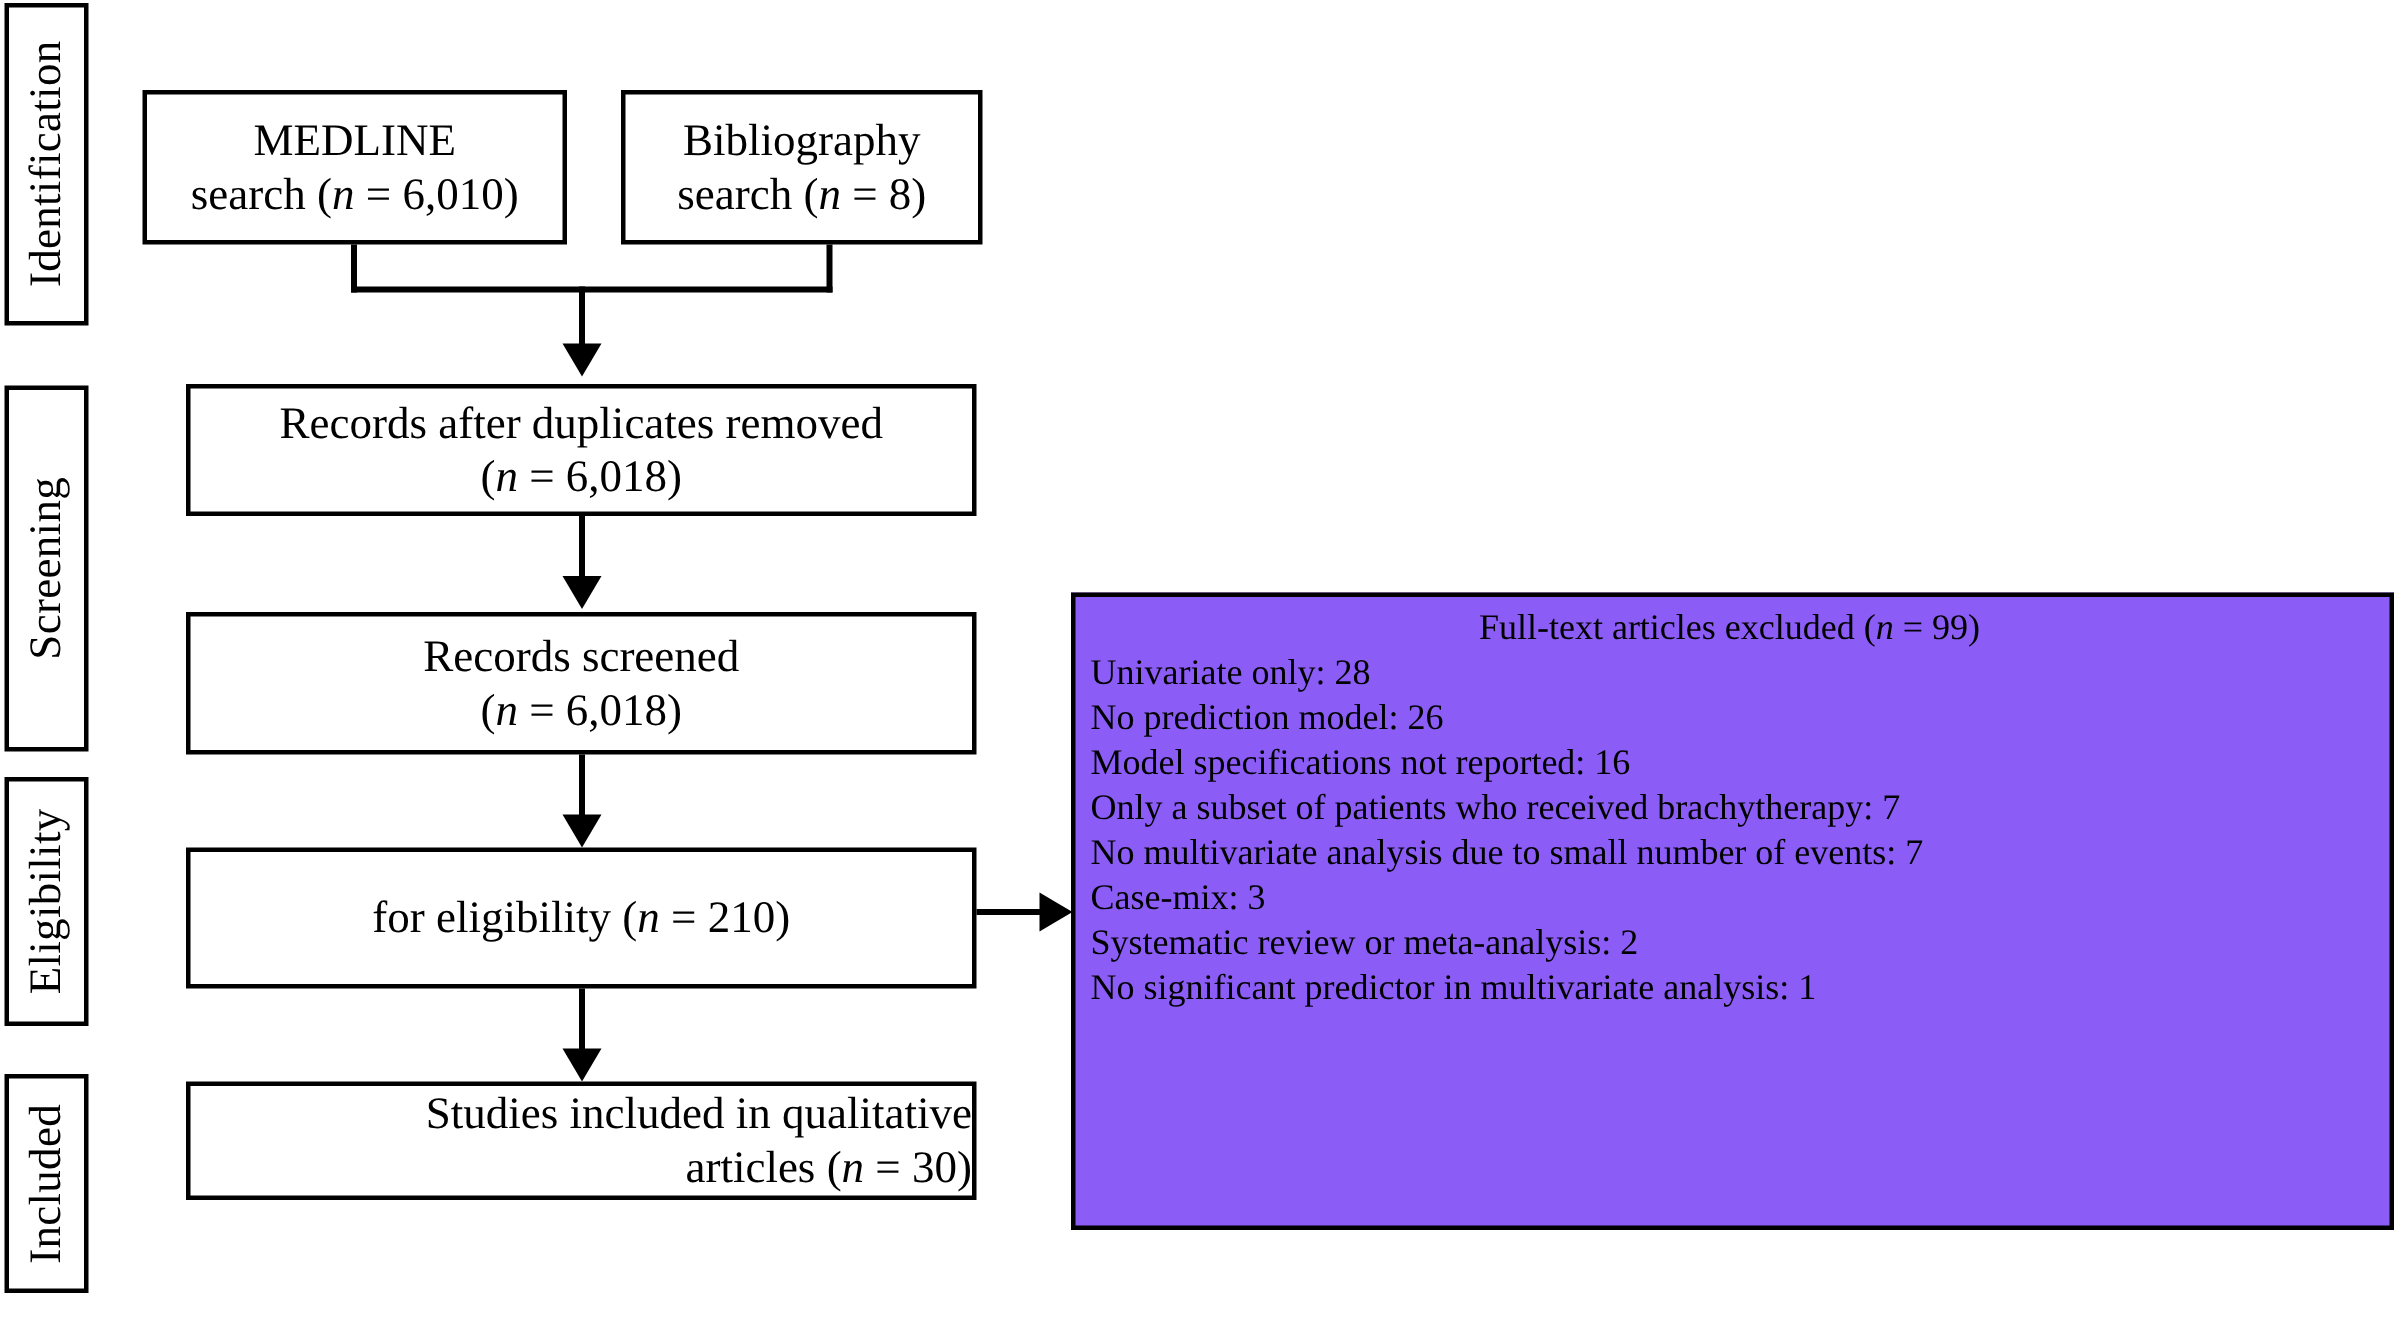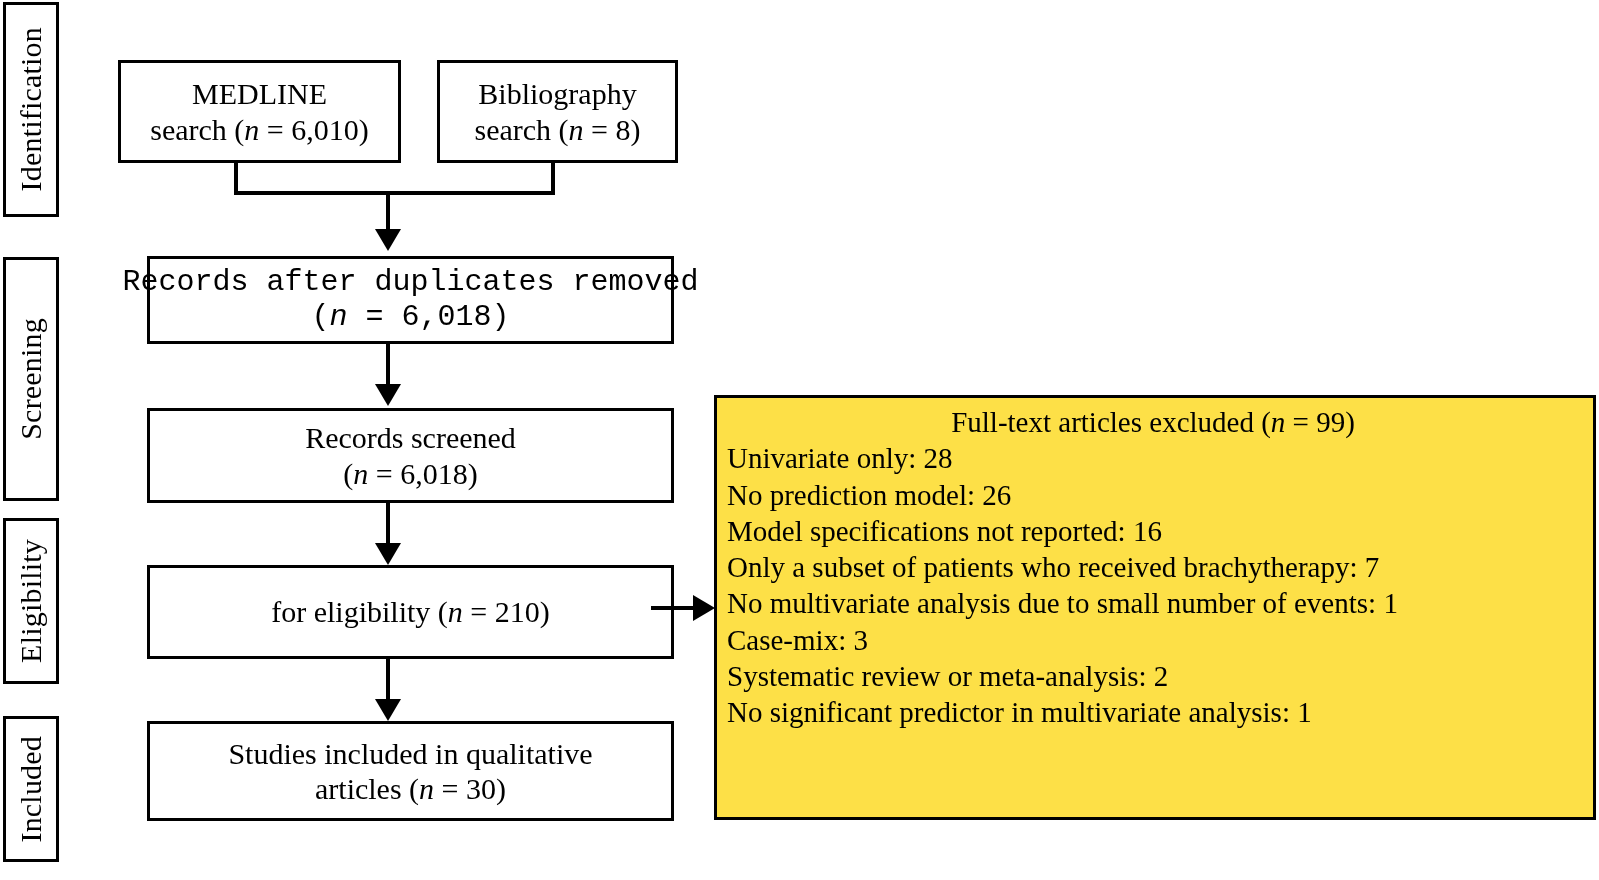--- a/index.html
+++ b/index.html
@@ -44,34 +44,33 @@
     border: 3px solid #000;
     background: #fff;
     box-sizing: border-box;
     display: flex;
     flex-direction: column;
     align-items: center;
     justify-content: center;
     text-align: center;
     font-size: 30px;
     line-height: 1.18;
-    margin-left: 23px;
   }
   .flow-box .ln { display: block; white-space: nowrap; }
 
   
   .itn { font-style: italic; }
 
   
   .excl-box {
     position: absolute;
     border: 3px solid #000;
-    background: #fde047;
+    background: #8b5cf6;
     box-sizing: border-box;
-    font-size: 29px;
+    font-size: 24px;
     line-height: 1.25;
     padding: 6px 4px 6px 10px;
   }
   .excl-title {
     text-align: center;
     white-space: nowrap;
     padding-right: 10px;
   }
   .excl-item {
     text-align: left;
@@ -128,21 +127,21 @@
     <span class="ln">Bibliography</span>
     <span class="ln"><span>search (</span><span class="itn">n</span><span> = 8)</span></span>
   </div>
 
   <div class="vline" style="left:234px; top:163px; width:4px; height:32px;"></div>
   <div class="vline" style="left:551px; top:163px; width:4px; height:32px;"></div>
   <div class="hline" style="left:234px; top:191px; width:321px; height:4px;"></div>
   <div class="vline" style="left:386px; top:191px; width:4px; height:40px;"></div>
   <div class="arrow-down" style="left:375px; top:229px;"></div>
 
-  <div class="flow-box" style="left:124px; top:256px; width:527px; height:88px;font-family:Liberation Mono, monospace;">
+  <div class="flow-box" style="left:124px; top:256px; width:527px; height:88px;">
     <span class="ln">Records after duplicates removed</span>
     <span class="ln"><span>(</span><span class="itn">n</span><span> = 6,018)</span></span>
   </div>
 
   <div class="vline" style="left:386px; top:344px; width:4px; height:42px;"></div>
   <div class="arrow-down" style="left:375px; top:384px;"></div>
 
   <div class="flow-box" style="left:124px; top:408px; width:527px; height:95px;">
     <span class="ln">Records screened</span>
     <span class="ln"><span>(</span><span class="itn">n</span><span> = 6,018)</span></span>
@@ -154,32 +153,32 @@
   <div class="flow-box" style="left:124px; top:565px; width:527px; height:94px;">
     <span class="ln"><span>for eligibility (</span><span class="itn">n</span><span> = 210)</span></span>
   </div>
 
   <div class="hline" style="left:651px; top:606px; width:44px; height:4px;"></div>
   <div class="arrow-right" style="left:693px; top:595px;"></div>
 
   <div class="vline" style="left:386px; top:659px; width:4px; height:42px;"></div>
   <div class="arrow-down" style="left:375px; top:699px;"></div>
 
-  <div class="flow-box" style="left:124px; top:721px; width:527px; height:100px;">
+  <div class="flow-box" style="left:124px; top:721px; width:527px; height:79px;align-items:flex-end;">
     <span class="ln">Studies included in qualitative</span>
     <span class="ln"><span>articles (</span><span class="itn">n</span><span> = 30)</span></span>
   </div>
 
   <div class="excl-box" style="left:714px; top:395px; width:882px; height:425px;">
 
     <div class="excl-title"><span>Full-text articles excluded (</span><span class="itn">n</span><span> = 99)</span></div>
 
     <div class="excl-item">Univariate only: 28</div>
     <div class="excl-item">No prediction model: 26</div>
     <div class="excl-item">Model specifications not reported: 16</div>
     <div class="excl-item">Only a subset of patients who received brachytherapy: 7</div>
-    <div class="excl-item">No multivariate analysis due to small number of events: 1</div>
+    <div class="excl-item">No multivariate analysis due to small number of events: 7</div>
     <div class="excl-item">Case-mix: 3</div>
     <div class="excl-item">Systematic review or meta-analysis: 2</div>
     <div class="excl-item">No significant predictor in multivariate analysis: 1</div>
   </div>
 
 </div>
 
 </body></html>

